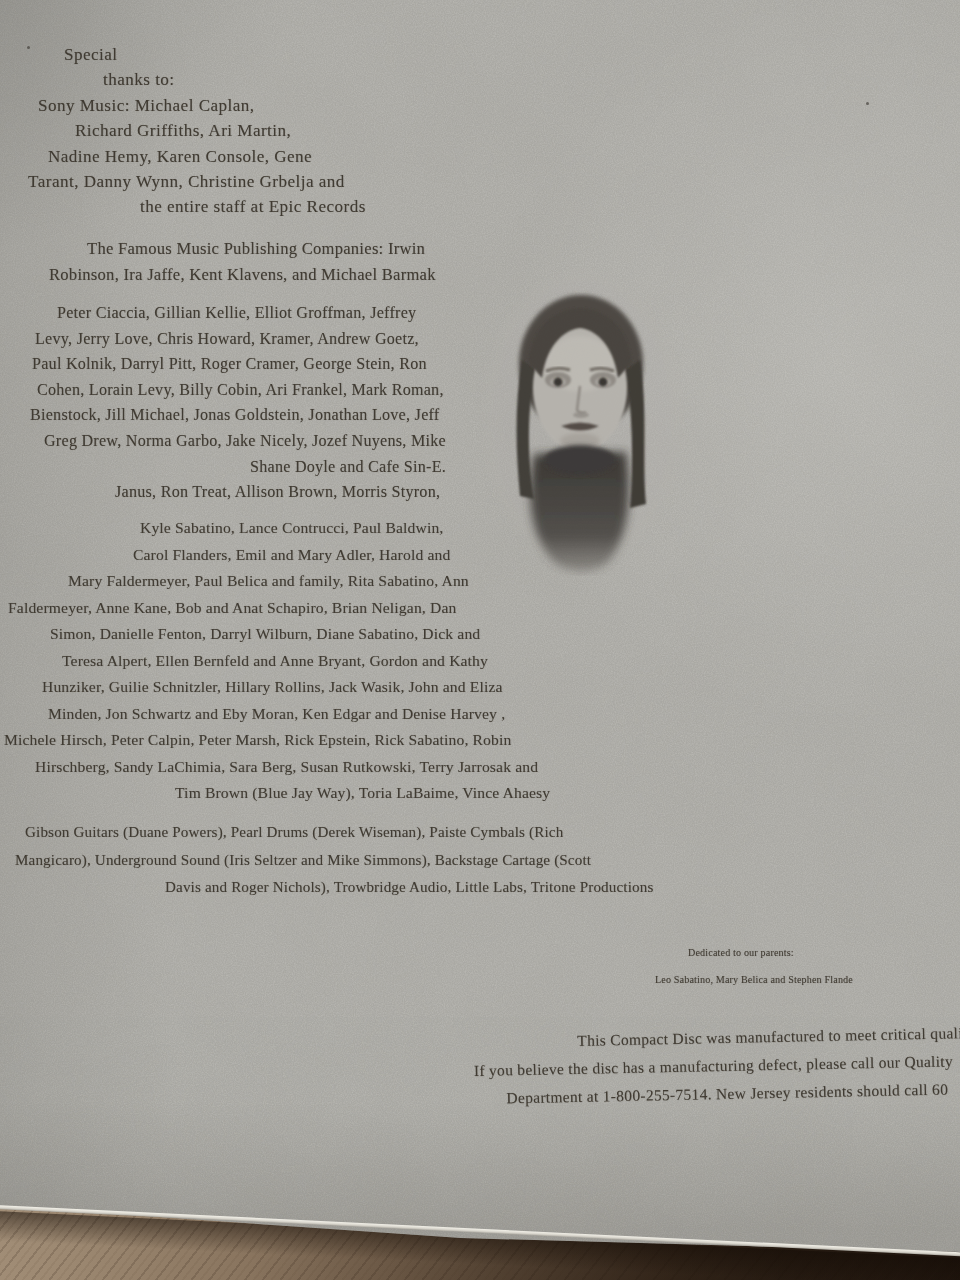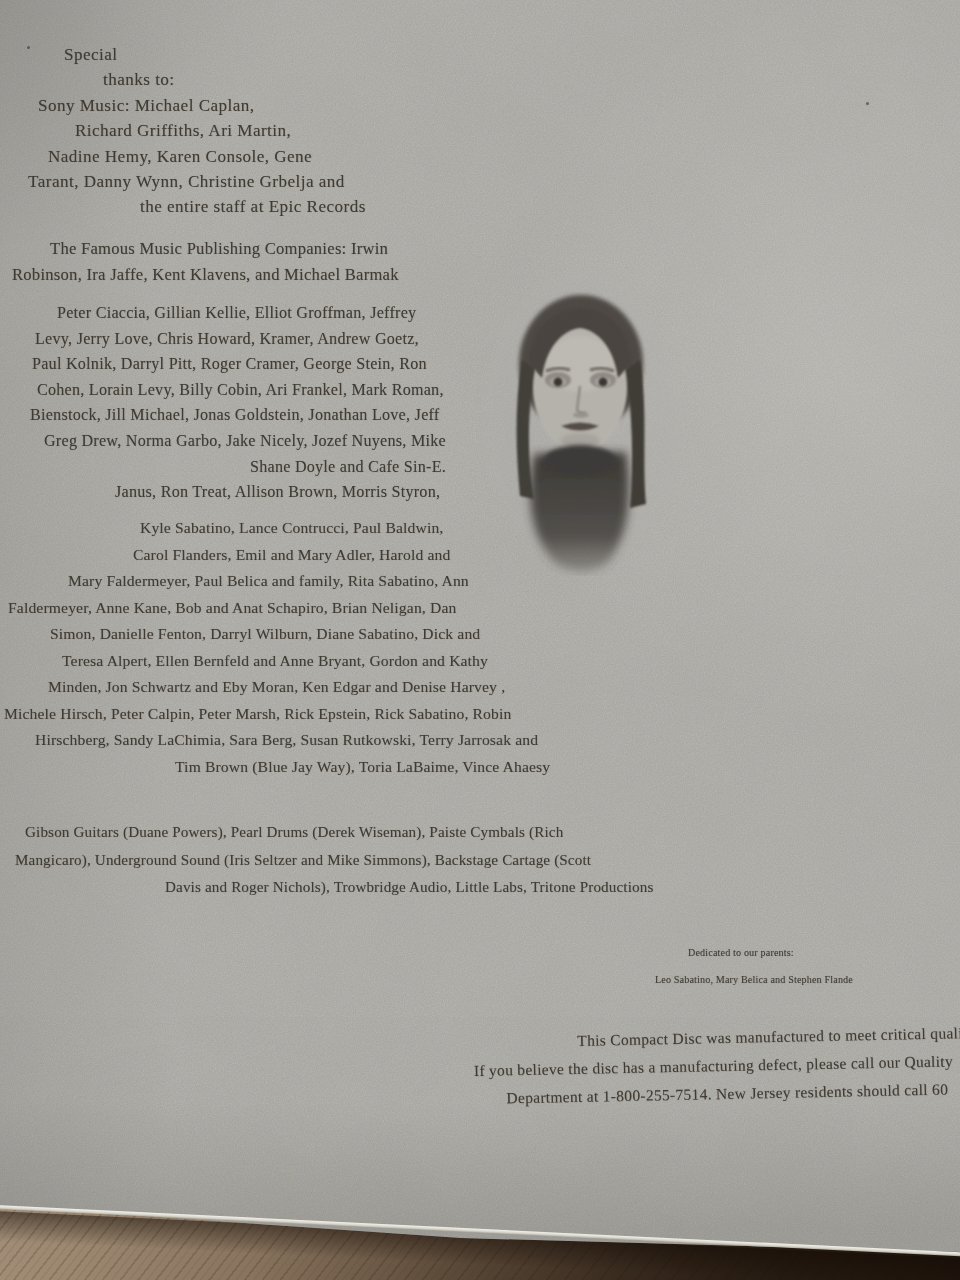--- a/index.html
+++ b/index.html
@@ -31,21 +31,21 @@
   .shade-bottom{background:linear-gradient(to bottom,rgba(0,0,0,0) 86%,rgba(74,70,63,.16) 96%);}
   .texture{position:absolute;left:0;top:0;}
   .speck{position:absolute;border-radius:50%;background:#3e3a34;opacity:.65;}
   .speck.s1{left:27px;top:46px;width:3px;height:3px;}
   .speck.s2{left:866px;top:102px;width:3px;height:3px;}
   
   .block{position:absolute;color:rgba(60,54,46,.94);
     text-shadow:.3px .3px .8px rgba(60,54,46,.38);}
   .ln{white-space:pre;}
   .b1{left:0;top:42px;font-size:17px;line-height:25.4px;letter-spacing:.5px;font-family:Liberation Serif, serif;}
-  .b2{left:0;top:236px;font-size:16.5px;line-height:25.5px;letter-spacing:.3px;}
+  .b2{left:0;top:236px;font-size:16.5px;line-height:25.5px;letter-spacing:.3px;padding-left:37px;}
   .b3{left:0;top:300px;font-size:16px;line-height:25.6px;letter-spacing:.3px;}
   .b4{left:0;top:515px;font-size:15.5px;line-height:26.5px;letter-spacing:.2px;}
   .b5{left:0;top:819px;font-size:15px;line-height:27.5px;letter-spacing:.2px;}
   .b6{left:0;top:940px;font-size:10px;line-height:26.5px;letter-spacing:.2px;width:100%;}
   .b7{left:473px;top:1029px;font-size:15.5px;line-height:28.2px;letter-spacing:.3px;width:700px;
       transform:rotate(-1.15deg);transform-origin:left top;}
   .portrait{position:absolute;left:476px;top:268px;}
 </style>
 </head>
 <body>
@@ -154,20 +154,21 @@
     <div class="ln" style="margin-left:115px">Janus, Ron Treat, Allison Brown, Morris Styron,</div>
   </div>
 
   <div class="block b4">
     <div class="ln" style="margin-left:140px">Kyle Sabatino, Lance Contrucci, Paul Baldwin,</div>
     <div class="ln" style="margin-left:133px">Carol Flanders, Emil and Mary Adler, Harold and</div>
     <div class="ln" style="margin-left:68px">Mary Faldermeyer, Paul Belica and family, Rita Sabatino, Ann</div>
     <div class="ln" style="margin-left:8px">Faldermeyer, Anne Kane, Bob and Anat Schapiro, Brian Neligan, Dan</div>
     <div class="ln" style="margin-left:50px">Simon, Danielle Fenton, Darryl Wilburn, Diane Sabatino, Dick and</div>
     <div class="ln" style="margin-left:62px">Teresa Alpert, Ellen Bernfeld and Anne Bryant, Gordon and Kathy</div>
+    <div class="ln" style="margin-left:42px">Hunziker, Guilie Schnitzler, Hillary Rollins, Jack Wasik, John and Eliza</div>
     <div class="ln" style="margin-left:48px">Minden, Jon Schwartz and Eby Moran, Ken Edgar and Denise Harvey ,</div>
     <div class="ln" style="margin-left:4px">Michele Hirsch, Peter Calpin, Peter Marsh, Rick Epstein, Rick Sabatino, Robin</div>
     <div class="ln" style="margin-left:35px">Hirschberg, Sandy LaChimia, Sara Berg, Susan Rutkowski, Terry Jarrosak and</div>
     <div class="ln" style="margin-left:175px">Tim Brown (Blue Jay Way), Toria LaBaime, Vince Ahaesy</div>
   </div>
 
   <div class="block b5">
     <div class="ln" style="margin-left:25px">Gibson Guitars (Duane Powers), Pearl Drums (Derek Wiseman), Paiste Cymbals (Rich</div>
     <div class="ln" style="margin-left:15px">Mangicaro), Underground Sound (Iris Seltzer and Mike Simmons), Backstage Cartage (Scott</div>
     <div class="ln" style="margin-left:165px">Davis and Roger Nichols), Trowbridge Audio, Little Labs, Tritone Productions</div>

